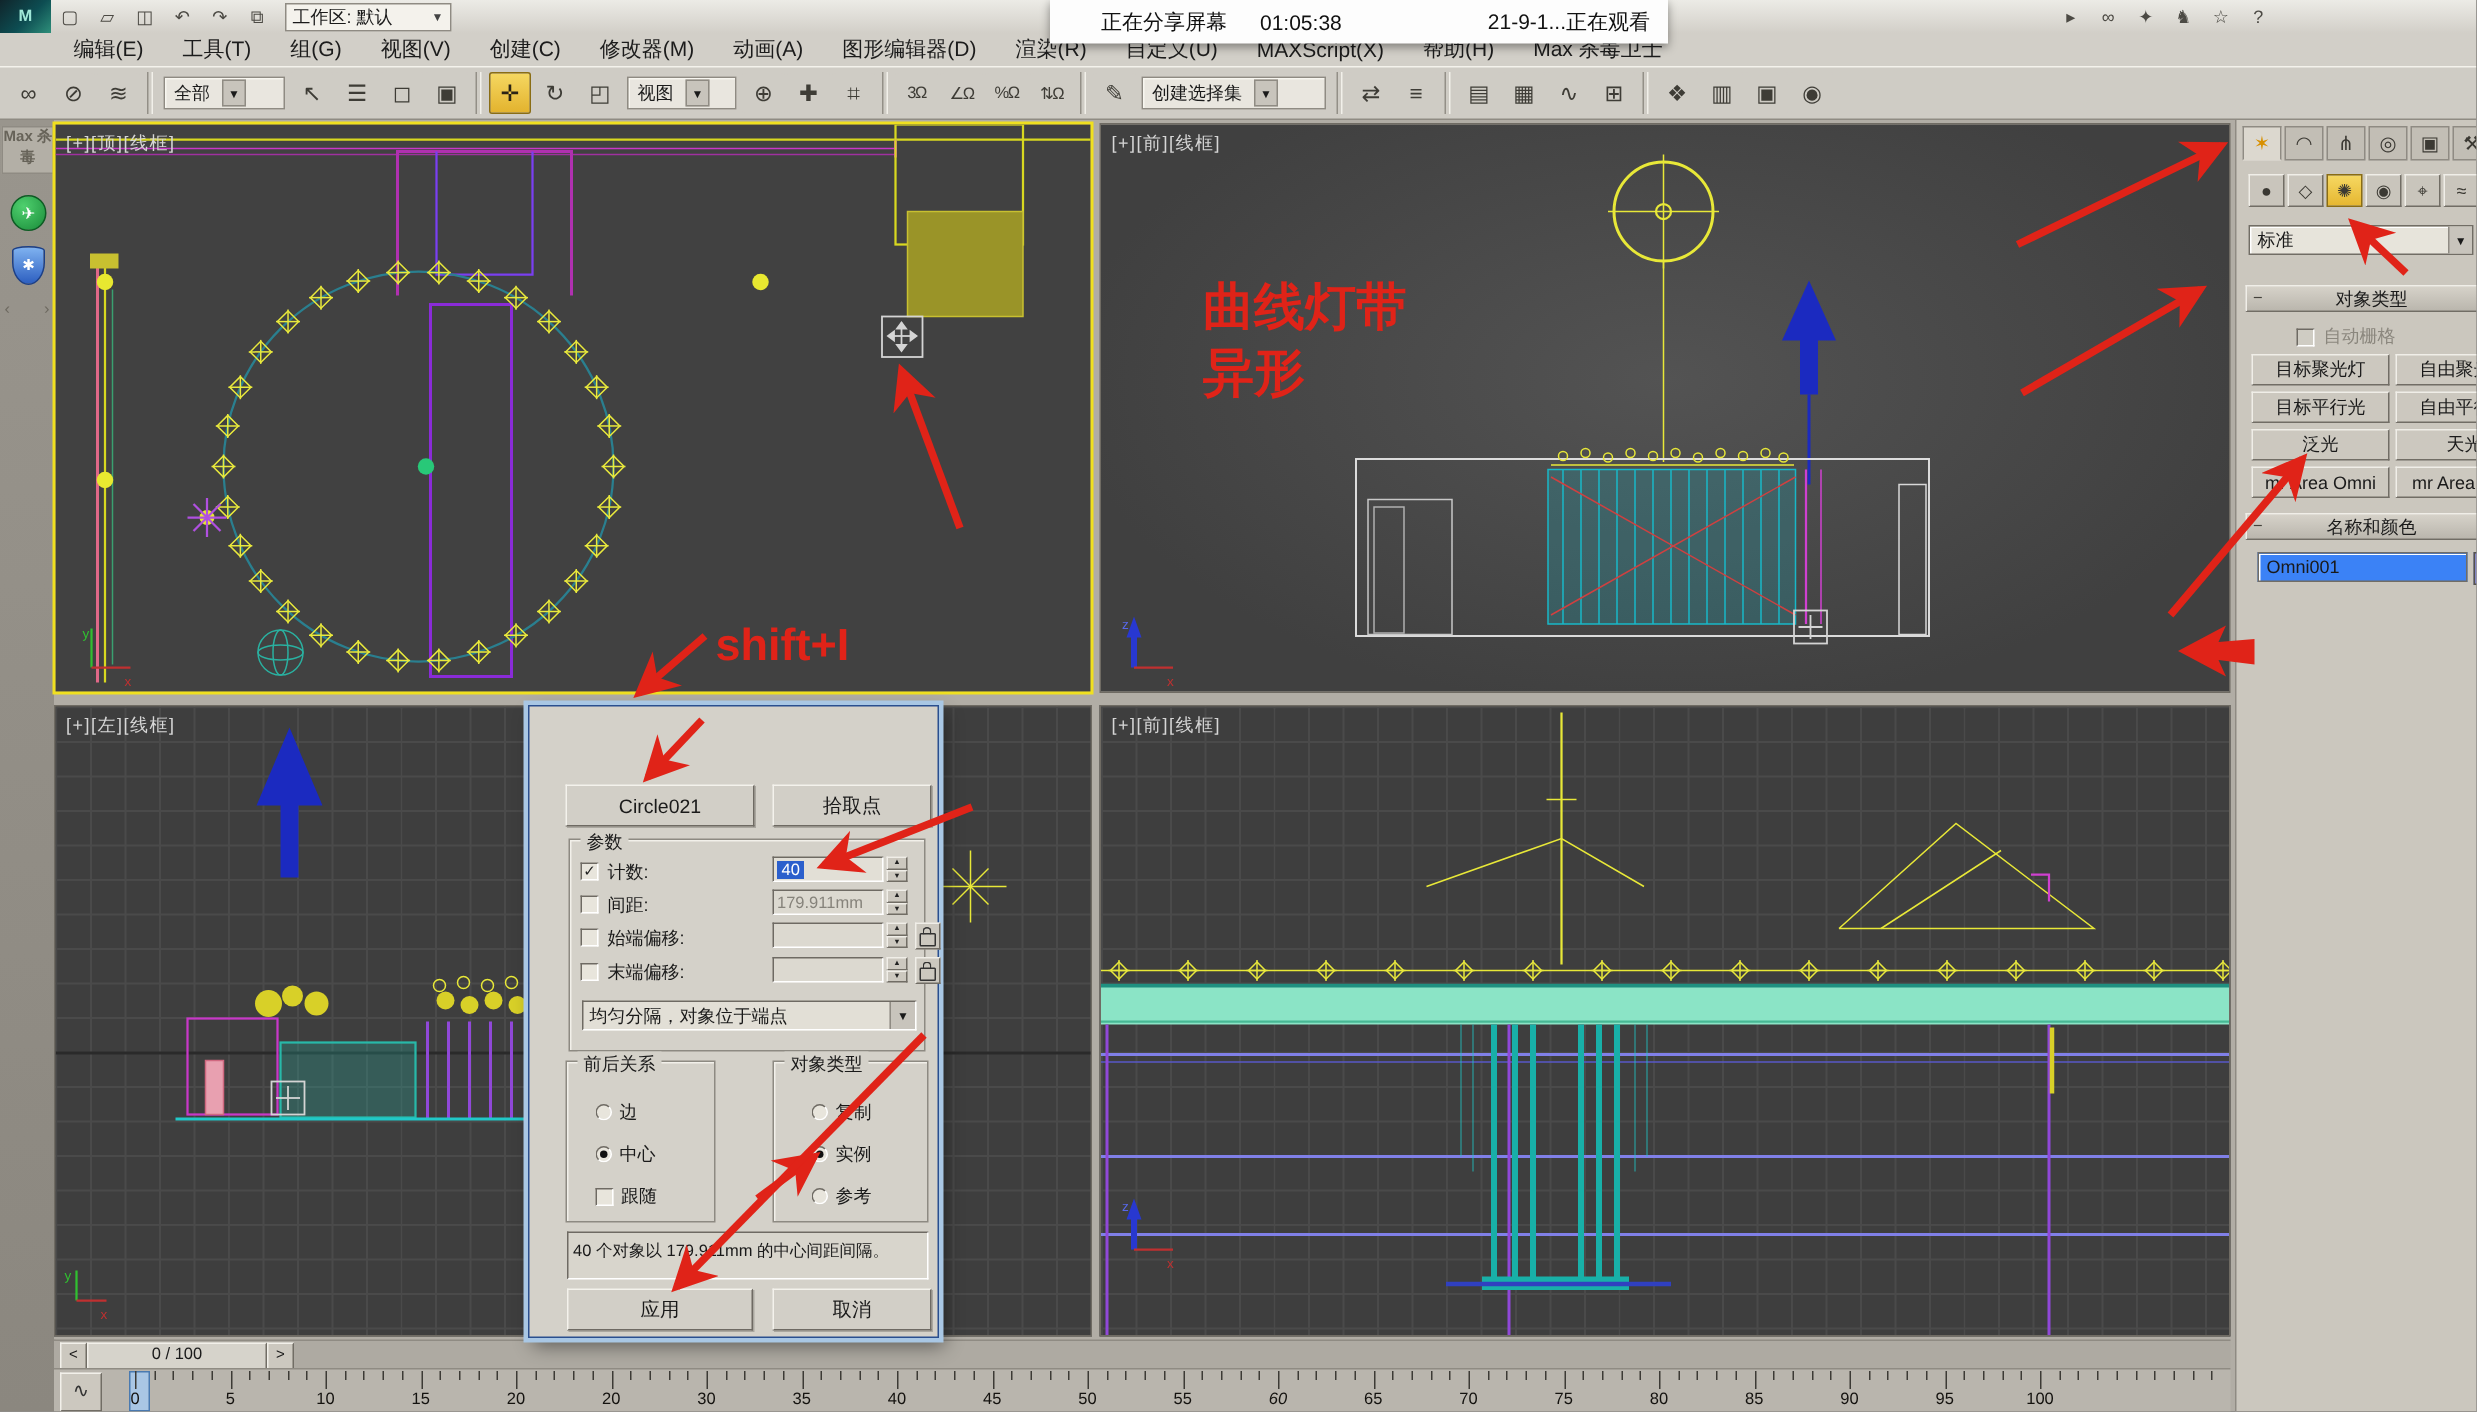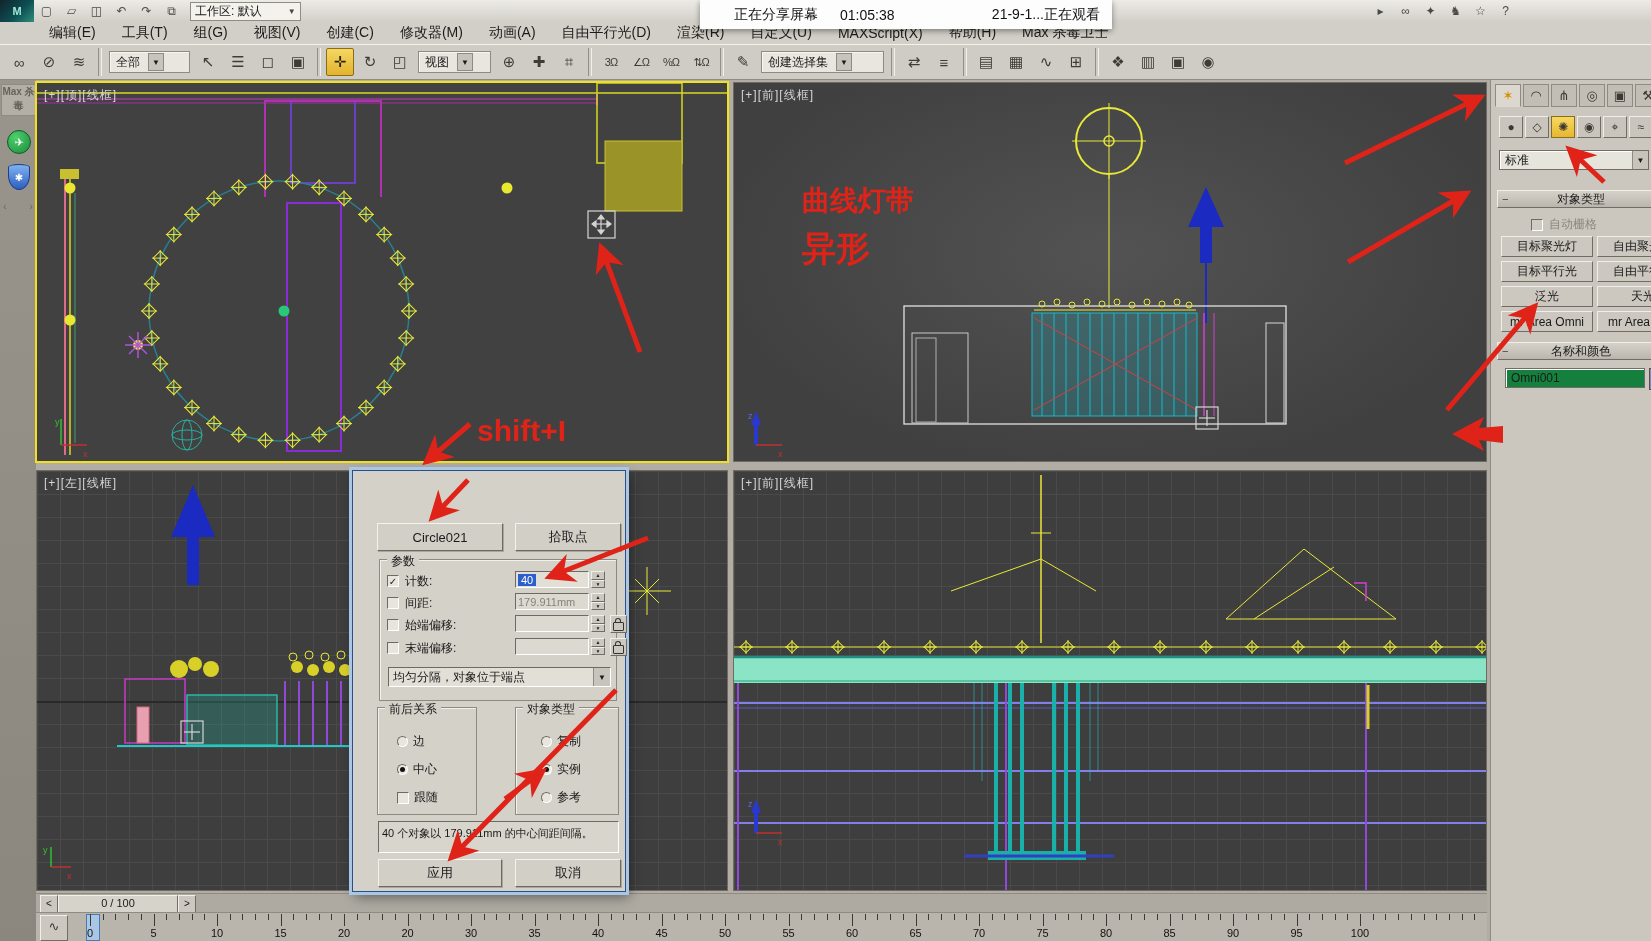--- a/index.html
+++ b/index.html
@@ -66,21 +66,21 @@
   .pcat{position:absolute;width:24px;height:22px;background:#c9c5bc;border:1px solid;border-color:#f0eee8 #716d65 #716d65 #f0eee8;display:flex;align-items:center;justify-content:center;font-size:12px;color:#3b3933;box-sizing:border-box;}
   .pcat.active{background:linear-gradient(#f6d862,#e6b731);border-color:#8a6d14;}
   .panel-dd{position:absolute;height:20px;background:#e7e4db;border:1px solid #716d65;box-shadow:inset 1px 1px 0 #fff;display:flex;align-items:center;padding-left:5px;font-size:12px;box-sizing:border-box;}
   .panel-dd .arr{margin-left:auto;width:15px;height:100%;background:#c8c4bc;border-left:1px solid #8f8b83;font-size:8px;display:flex;align-items:center;justify-content:center;}
   .rollout{position:absolute;height:18px;background:linear-gradient(#d6d2c9,#bab6ad);border:1px solid;border-color:#f0eee8 #716d65 #716d65 #f0eee8;font-size:12px;display:flex;align-items:center;justify-content:center;box-sizing:border-box;}
   .rollout .minus{position:absolute;left:4px;font-size:11px;color:#44423c;}
   .max-btn{position:absolute;height:21px;background:#ccc8bf;border:1px solid;border-color:#f0eee8 #716d65 #716d65 #f0eee8;font-size:12px;display:flex;align-items:center;justify-content:center;white-space:nowrap;overflow:hidden;box-sizing:border-box;}
   .chk{width:12px;height:12px;background:#e8e5dc;border:1px solid;border-color:#6e6a63 #fff #fff #6e6a63;display:inline-flex;align-items:center;justify-content:center;font-size:10px;font-weight:bold;color:#222;box-sizing:border-box;}
   .chk.disabled{background:#cfccc3;}
   .dis-label{color:#8b877e;}
-  #name-field{position:absolute;left:14px;top:288px;width:140px;height:20px;background:#15803d;border:1px solid #716d65;box-shadow:inset 1px 1px 0 #fff;font-size:12px;padding:2px 0 0 5px;box-sizing:border-box;}
+  #name-field{position:absolute;left:14px;top:288px;width:140px;height:20px;background:#3b82f6;border:1px solid #716d65;box-shadow:inset 1px 1px 0 #fff;font-size:12px;padding:2px 0 0 5px;box-sizing:border-box;}
   #color-swatch{position:absolute;left:158px;top:288px;width:16px;height:20px;background:#8486c8;border:1px solid #55524b;}
   
   #dialog{position:absolute;left:352px;top:470px;width:272px;height:420px;background:#d4d1c9;z-index:40;
     border:1px solid #2a4f8f;box-shadow:0 0 0 3px #a9c7e4,3px 5px 12px rgba(0,0,0,.45);}
   #dlg-title{position:absolute;left:2px;top:2px;right:2px;height:24px;background:linear-gradient(180deg,#dde9f4,#9db7ce 55%,#88a4bf);display:flex;align-items:center;padding:0 3px;}
   #dlg-ico{width:16px;height:16px;background:linear-gradient(135deg,#12303a,#2e8f7a);margin-right:5px;border:1px solid #24506a;}
   #dlg-title .txt{font-size:13px;font-weight:bold;color:#10253f;}
   .dlg-winbtn{width:22px;height:17px;margin-left:3px;background:linear-gradient(#f5f3ee,#cfccc4);border:1px solid #716d65;font-size:9px;display:flex;align-items:center;justify-content:center;color:#222;}
   .dlg-winbtn.close{width:28px;background:linear-gradient(#ef9a7c,#cc3414);color:#fff;font-weight:bold;border-color:#7e1f07;}
   .dlg-btn{position:absolute;height:26px;background:#d2cfc7;border:1px solid;border-color:#f4f2ec #6e6a63 #6e6a63 #f4f2ec;box-shadow:1px 1px 0 #aaa79f;font-size:13px;display:flex;align-items:center;justify-content:center;}
@@ -132,21 +132,21 @@
   </div>
 
   <div id="menubar">
       <span class="menu-item">编辑(E)</span>
       <span class="menu-item">工具(T)</span>
       <span class="menu-item">组(G)</span>
       <span class="menu-item">视图(V)</span>
       <span class="menu-item">创建(C)</span>
       <span class="menu-item">修改器(M)</span>
       <span class="menu-item">动画(A)</span>
-      <span class="menu-item">自由平行光(D)</span>
+      <span class="menu-item">图形编辑器(D)</span>
       <span class="menu-item">渲染(R)</span>
       <span class="menu-item">自定义(U)</span>
       <span class="menu-item">MAXScript(X)</span>
       <span class="menu-item">帮助(H)</span>
       <span class="menu-item">Max 杀毒卫士</span>
     </div>
 
   <div id="maintoolbar">
       <span class="tb-cell">∞</span>
       <span class="tb-cell">⊘</span>
@@ -658,21 +658,21 @@
       <div class="tick minor" style="left: 714.4px;"></div>
       <div class="tick minor" style="left: 727.1px;"></div>
       <div class="tick minor" style="left: 739.8px;"></div>
       <div class="tick major" style="left: 752.5px;"></div>
       <div class="tick-label" style="left: 732.5px;">55</div>
       <div class="tick minor" style="left: 765.2px;"></div>
       <div class="tick minor" style="left: 777.9px;"></div>
       <div class="tick minor" style="left: 790.6px;"></div>
       <div class="tick minor" style="left: 803.3px;"></div>
       <div class="tick major" style="left: 816px;"></div>
-      <div class="tick-label" style="left: 796px;">60</div>
+      <div class="tick-label" style="left: 796px; font-style: italic;">60</div>
       <div class="tick minor" style="left: 828.7px;"></div>
       <div class="tick minor" style="left: 841.4px;"></div>
       <div class="tick minor" style="left: 854.1px;"></div>
       <div class="tick minor" style="left: 866.8px;"></div>
       <div class="tick major" style="left: 879.5px;"></div>
       <div class="tick-label" style="left: 859.5px;">65</div>
       <div class="tick minor" style="left: 892.2px;"></div>
       <div class="tick minor" style="left: 904.9px;"></div>
       <div class="tick minor" style="left: 917.6px;"></div>
       <div class="tick minor" style="left: 930.3px;"></div>
@@ -861,21 +861,21 @@
           <span class="radio"></span>
           <span>参考</span>
         </div>
       </div>
 
     <div id="status-box">40 个对象以 179.911mm 的中心间距间隔。</div>
     <div class="dlg-btn" style="left:25px;top:388px;width:122px;">应用</div>
     <div class="dlg-btn" style="left:162px;top:388px;width:104px;">取消</div>
   </div>
 
-  <div class="note-red" style="left:802px;top:182px;font-size:28px;">曲线灯带</div>
+  <div class="note-red" style="left:802px;top:182px;font-size:34px;">曲线灯带</div>
   <div class="note-red" style="left:802px;top:226px;font-size:34px;">异形</div>
   <div class="note-red" style="left:477px;top:414px;font-size:30px;">shift+I</div>
 
   <svg id="arrows" width="1651" height="941">
     <defs>
       <marker id="ah" markerWidth="8" markerHeight="8" refX="5" refY="3" orient="auto" markerUnits="strokeWidth">
         <path d="M0,0 L6,3 L0,6 L1.8,3 z" fill="#e02318"></path>
       </marker>
     </defs>
     <g stroke="#e02318" stroke-width="5" fill="none" marker-end="url(#ah)">

